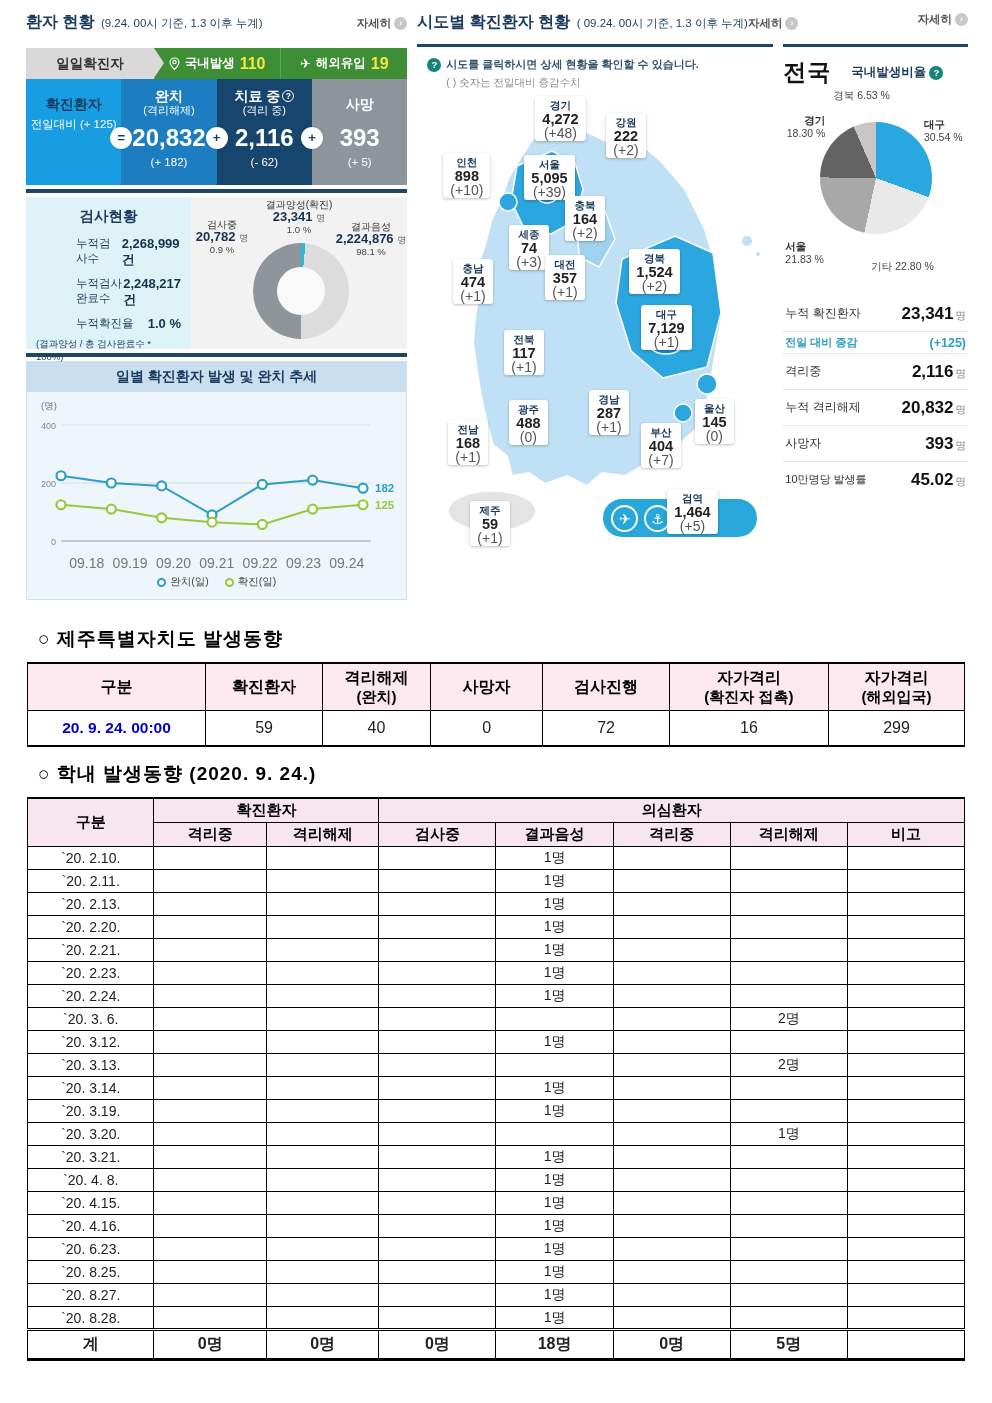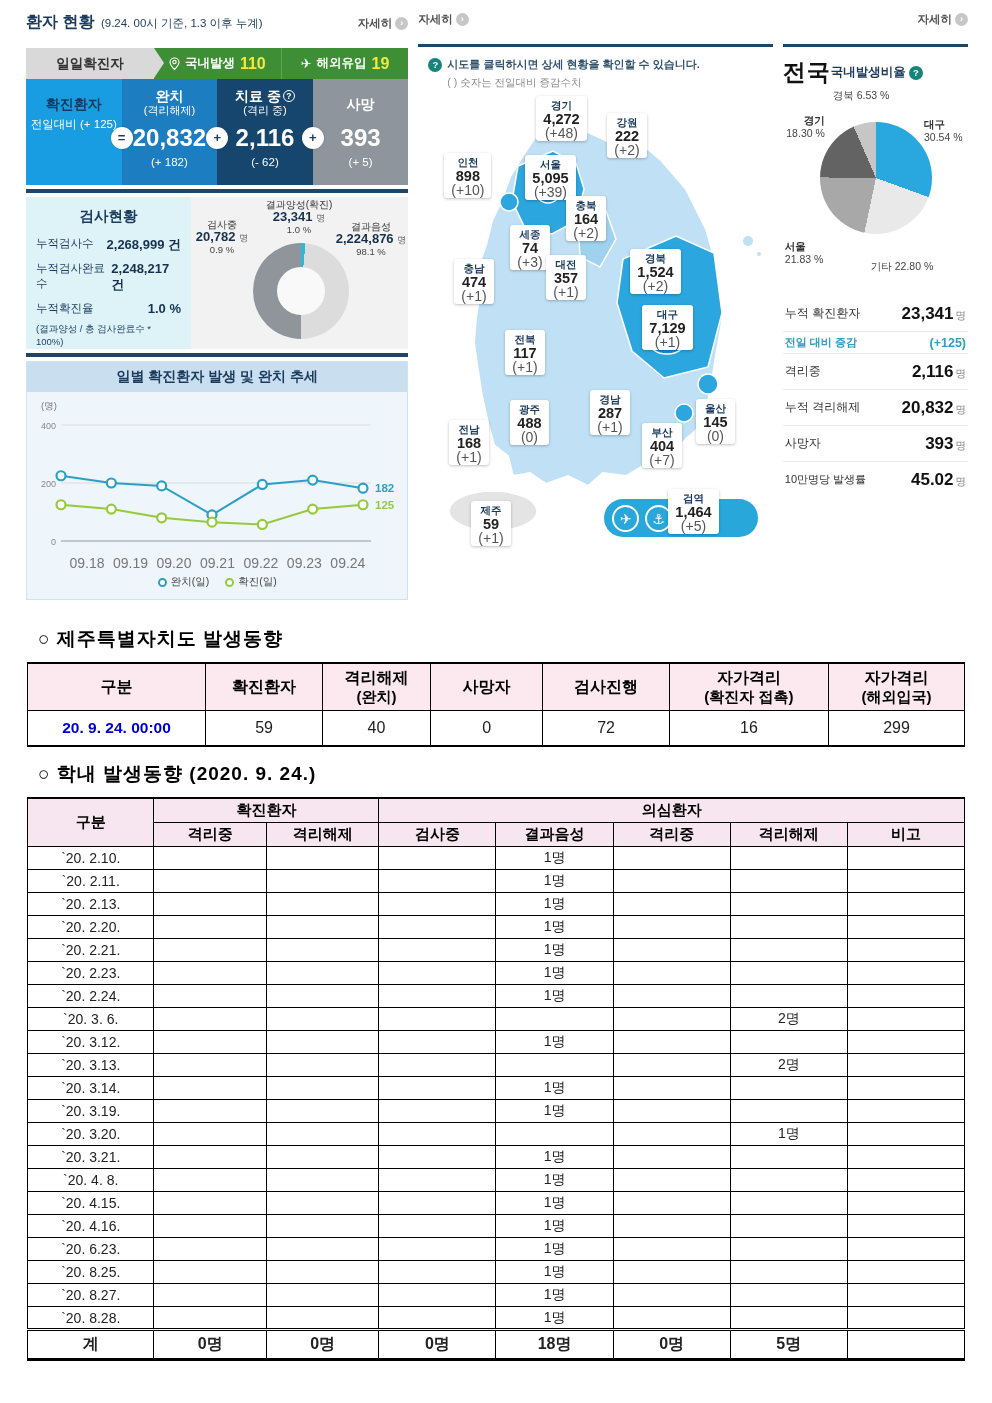--- a/index.html
+++ b/index.html
@@ -42,21 +42,21 @@
   .card.c4 .lbl { margin-top:8px; } .card.c4 .val { margin-top:13px; }
   .op { position:absolute; top:48px; width:22px; height:22px; border-radius:50%; background:#fff; color:#1b3a5c; font-weight:bold; font-size:13px; line-height:22px; text-align:center; z-index:3; box-shadow:0 0 2px rgba(0,0,0,.25); }
   .op1{ left:calc(25% - 11px);} .op2{ left:calc(50% - 11px);} .op3{ left:calc(75% - 11px);}
   .help-circ { display:inline-block; width:12px; height:12px; border:1px solid #fff; border-radius:50%; font-size:8.5px; line-height:11px; color:#fff; text-align:center; font-weight:bold; vertical-align:2px; margin-left:2px; }
 
   .divider { height:4px; background:#1e4668; margin:4px 0; }
 
   .test-section { display:flex; height:152px; }
   .test-left { width:165px; background:#def3f8; padding:10px 10px; }
   .test-left .t { text-align:center; font-size:14.5px; font-weight:bold; color:#1b3a5c; margin-bottom:10px; }
-  .test-row { display:flex; justify-content:space-between; font-size:11.5px; color:#1b3a5c; margin-bottom:7px; }
+  .test-row { display:flex; justify-content:space-between; font-size:11.5px; color:#1b3a5c; margin-bottom:7px;margin-left:40px; }
   .test-row .v { font-weight:bold; font-size:13px; color:#15314d; }
   .test-note { font-size:9.5px; color:#1b3a5c; margin-top:2px; }
   .test-right { flex:1; background:#f2f2f2; position:relative; }
   .donut { position:absolute; left:62px; top:46px; width:96px; height:96px; border-radius:50%; }
   .donut .hole { position:absolute; left:24px; top:24px; width:48px; height:48px; background:#f9f9f9; border-radius:50%; }
   .d-label { position:absolute; text-align:center; font-size:9.5px; color:#444; line-height:12px; }
   .d-label .nm { font-size:10px; color:#333;text-align:center; }
   .d-label .vv { font-size:13px; font-weight:bold; color:#15314d; }
   .d-label .vv .u { font-size:9px; font-weight:normal; color:#666; }
   .d-label.pos-top { left:48px; top:2px; width:120px; }
@@ -83,21 +83,21 @@
   .map-svg { position:absolute; left:0; top:30px; }
   .map-label { position:absolute; background:#fff; border-radius:3px; box-shadow:0 1px 3px rgba(0,0,0,.25); text-align:center; padding:3px 7px 2px 7px; z-index:3; cursor:pointer; }
   .map-label .rn { font-size:10.5px; font-weight:bold; color:#1b3a5c; line-height:12px; }
   .map-label .rv { font-size:14.5px; font-weight:bold; color:#222; line-height:16px; }
   .map-label .rc { font-size:14px; color:#555; line-height:12px; }
   .quarantine-pill { position:absolute; left:186px; top:448px; width:154px; height:38px; background:#28a7db; border-radius:19px; display:flex; align-items:center; padding-left:8px; gap:6px; z-index:2; }
   .q-ic { width:27px; height:27px; border:2px solid #fff; border-radius:50%; color:#fff; font-size:14px; line-height:24px; text-align:center; }
 
   
   .right-panel { width:186px; }
-  .nat-title { display:flex; align-items:center; gap:0; margin-top:10px; }
+  .nat-title { display:flex; align-items:center; gap:20px; margin-top:10px; }
   .nat-title .big { font-size:23px; font-weight:bold; color:#111; letter-spacing:1px; }
   .nat-title .small { font-size:12.5px; font-weight:bold; color:#1b3a5c; display:flex; align-items:center; gap:3px; }
   .pie-wrap { position:relative; height:196px; margin-top:4px; }
   .pie { position:absolute; left:37px; top:30px; width:112px; height:112px; border-radius:50%; }
   .p-label { position:absolute; font-size:10.5px; color:#444; line-height:13px; }
   .p-label b { color:#333; font-weight:bold; }
   .pl-gb { left:50px; top:-3px; }
   .pl-gg { left:0px; top:22px; text-align:right; width:42px; }
   .pl-dg { right:0px; top:26px; width:44px; }
   .pl-se { left:2px; top:148px; width:50px; }
@@ -278,20 +278,24 @@
         <div class="legend" id="line-legend">
             <span class="li"><span class="dot" style="border-color:#2b9fc4"></span>완치(일)</span>
             <span class="li"><span class="dot" style="border-color:#97c93d"></span>확진(일)</span>
           </div>
       </div>
     </div>
   </div>
 
   <div class="map-panel">
     <div class="panel-head">
+      <div class="panel-title">
+        <span>시도별 확진환자 현황</span>
+        <span class="sub">( 09.24. 00시 기준, 1.3 이후 누계)</span>
+      </div>
       <div class="more">
         <span>자세히</span>
           <span class="circ">›</span>
       </div>
     </div>
     <div class="navy-bar"></div>
 
     <div class="map-wrap">
       <div class="map-notice">
         <div class="l1">

